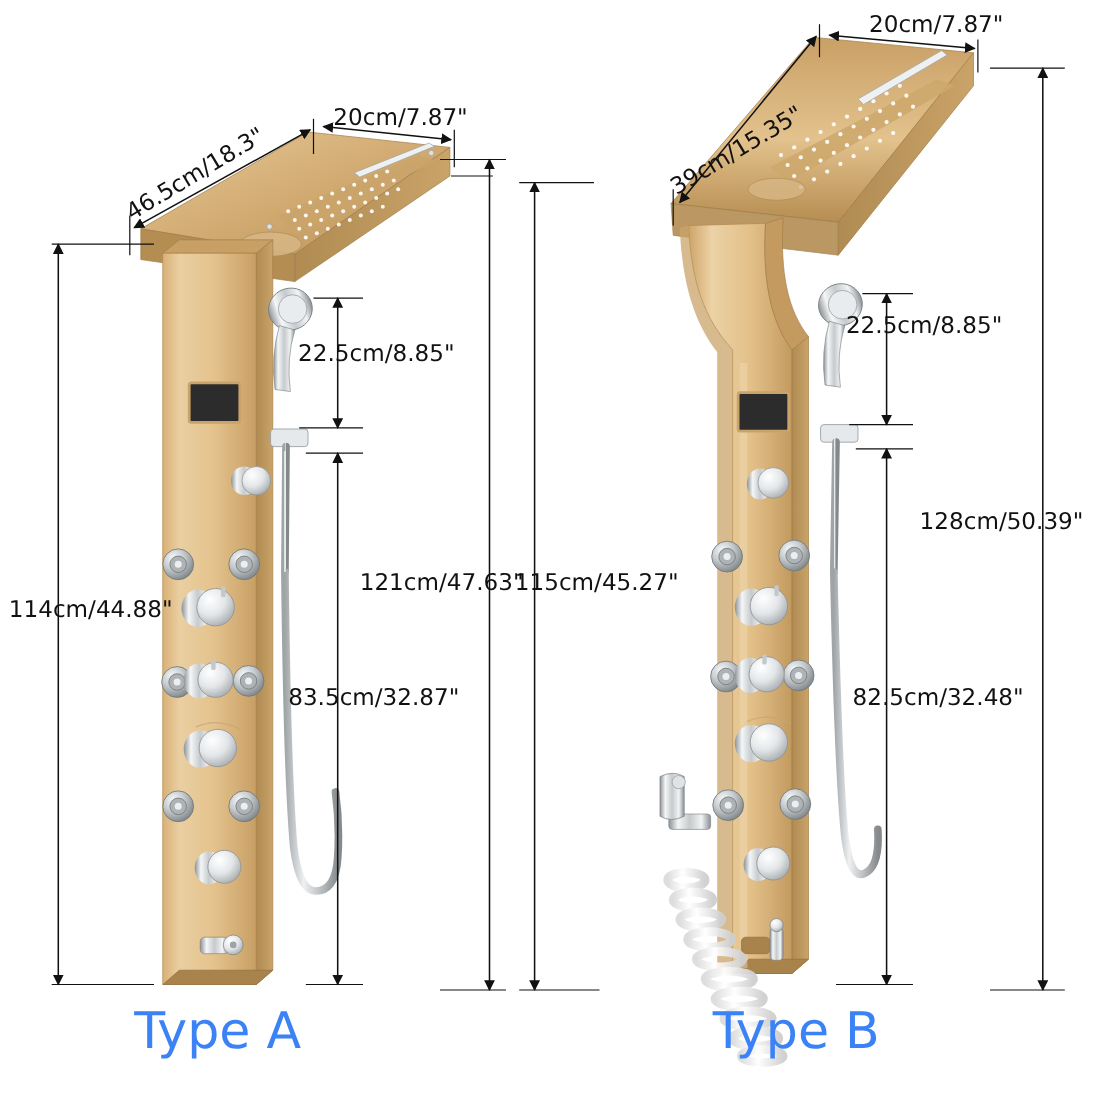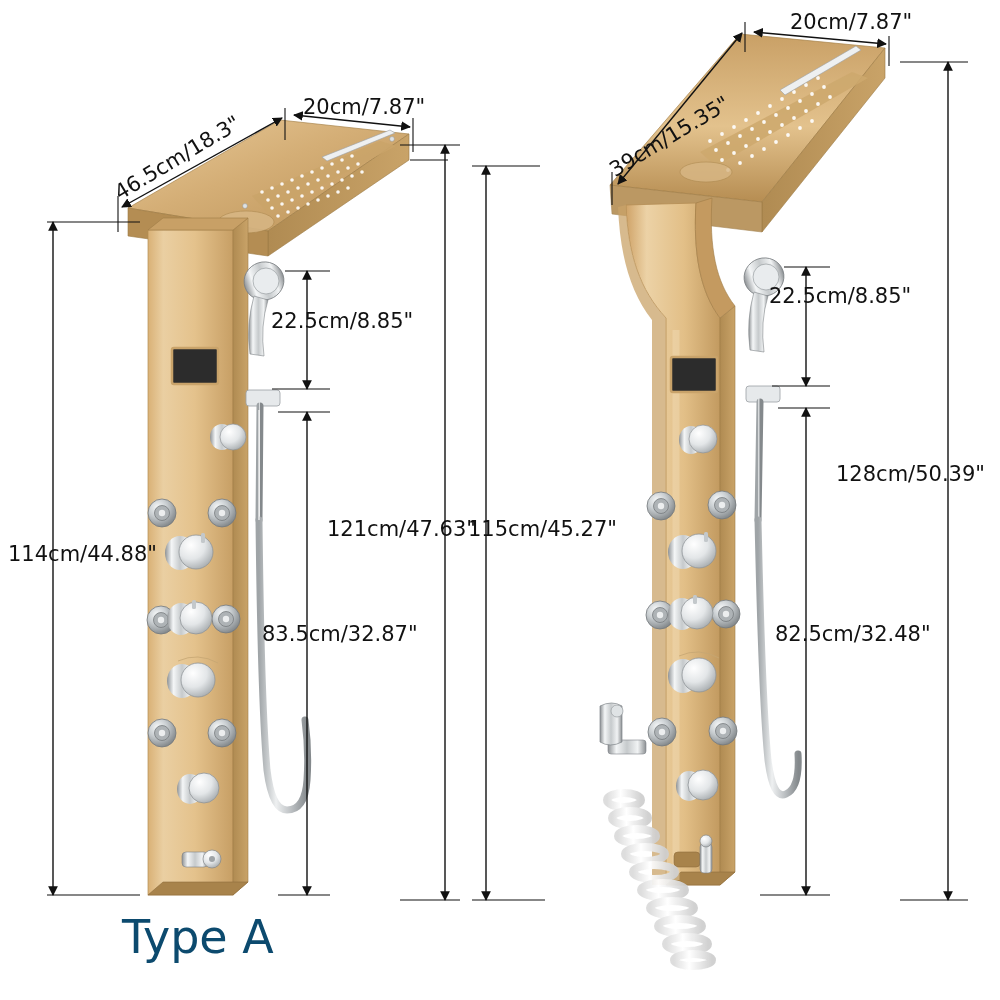--- a/index.html
+++ b/index.html
@@ -17,21 +17,21 @@
     font-family:"DejaVu Sans","Liberation Sans",sans-serif;
     font-size:21px;
     color:#111111;
     white-space:nowrap;
     line-height:1;
   }
   .typelabel{
     position:absolute;
     font-family:"DejaVu Sans","Liberation Sans",sans-serif;
     font-size:46px;
-    color:#0c4a6e;
+    color:#3b82f6;
     white-space:nowrap;
     line-height:1;
   }
   .rot-a{transform:rotate(-31deg);transform-origin:left bottom;}
   .rot-b{transform:rotate(-31deg);transform-origin:left bottom;}
 </style>
 </head>
 <body>
 
 <div id="stage">
@@ -482,14 +482,15 @@
   <div class="dimtext" style="left:769px;top:286px;">22.5cm/8.85"</div>
 
   <div class="dimtext" style="left:468px;top:519px;">115cm/45.27"</div>
 
   <div class="dimtext" style="left:836px;top:464px;">128cm/50.39"</div>
 
   <div class="dimtext" style="left:775px;top:624px;">82.5cm/32.48"</div>
 
   <div class="typelabel" style="left:122px;top:914px;">Type A</div>
 
+  <div class="typelabel" style="left:648px;top:914px;">Type B</div>
 
 </div>
 
 </body></html>

